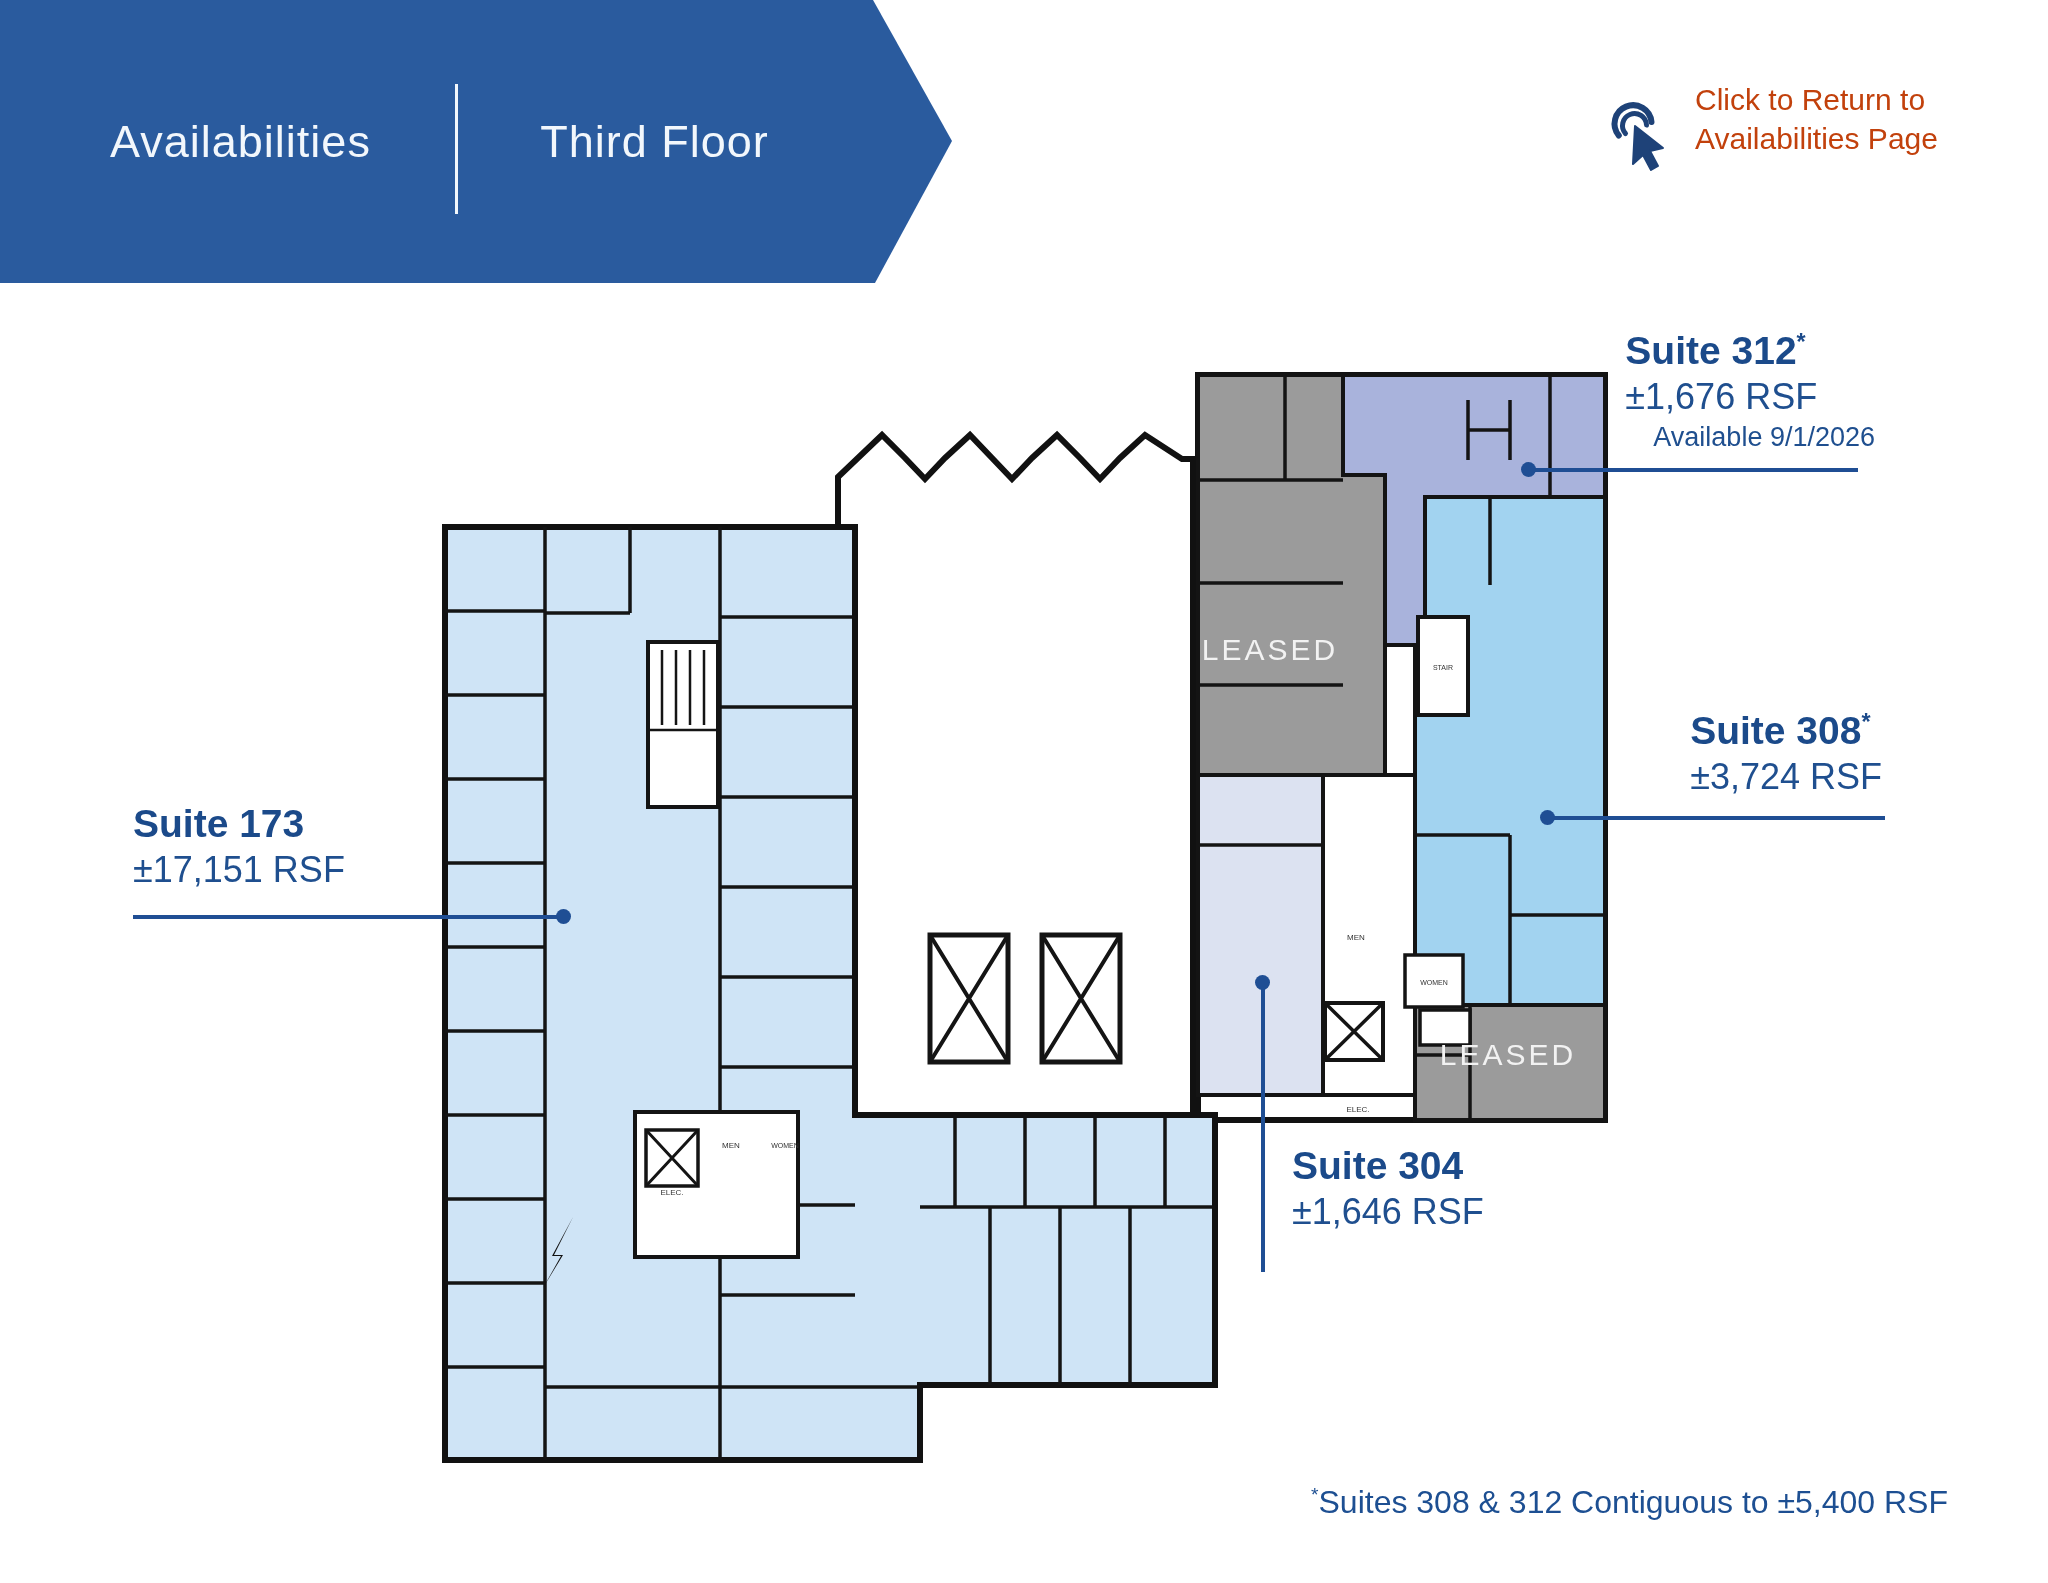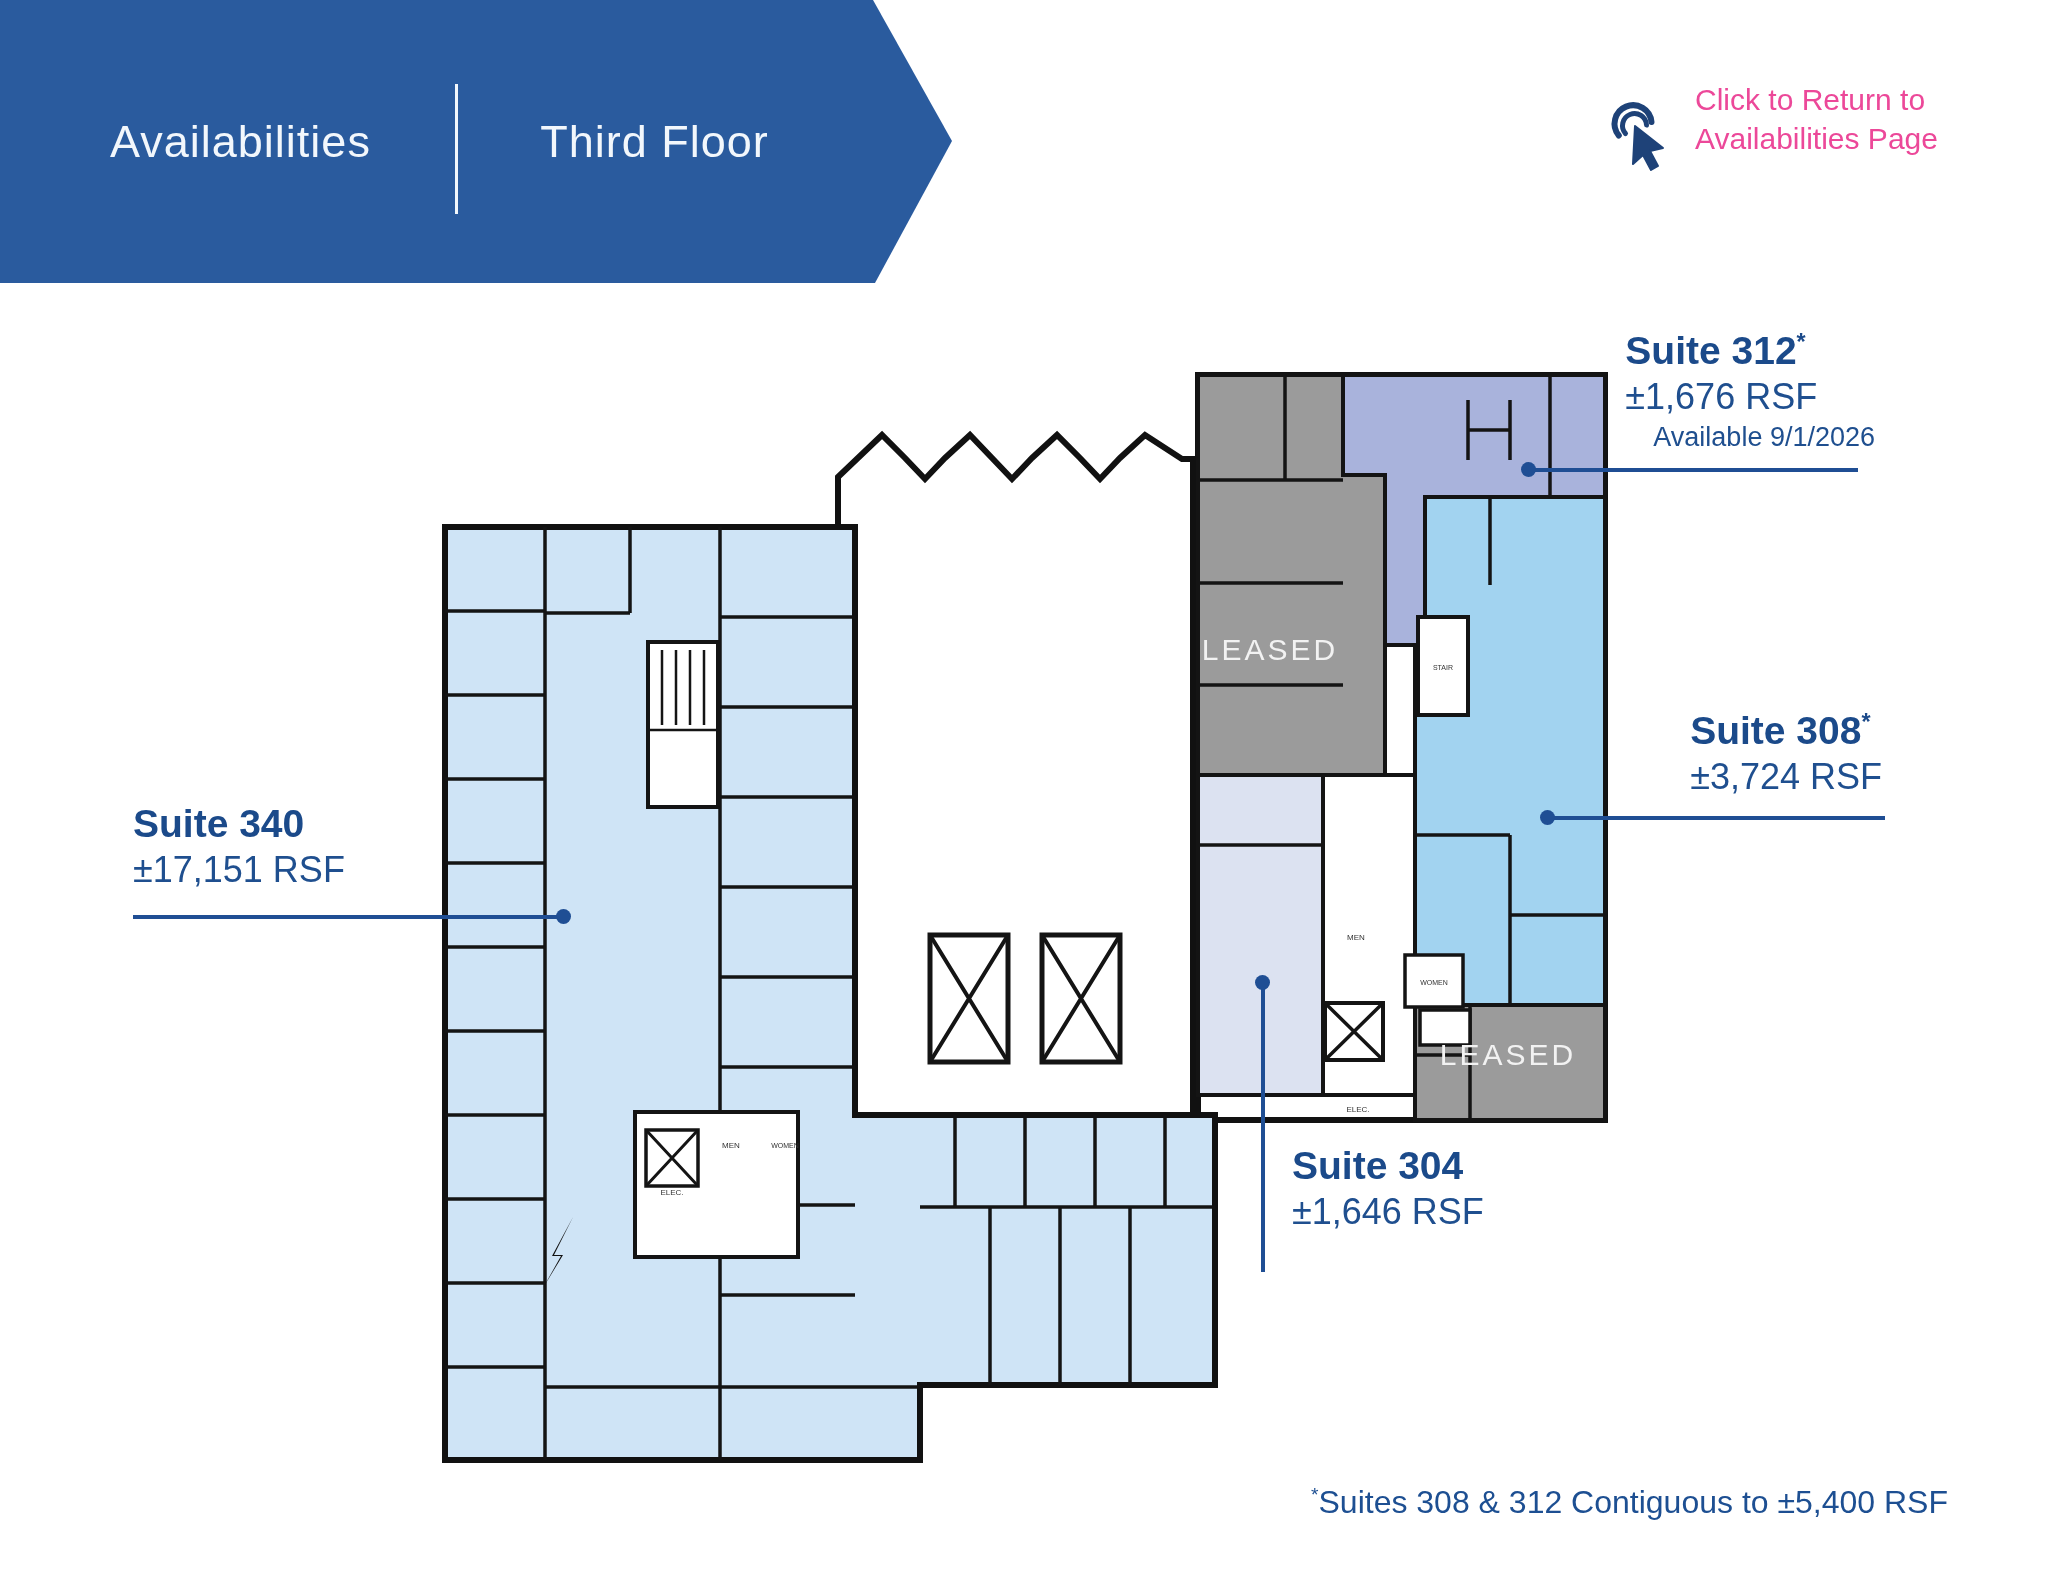--- a/index.html
+++ b/index.html
@@ -10,21 +10,21 @@
   
   .banner-svg{position:absolute;left:0;top:0;}
   .banner-text{
     position:absolute;top:0;height:283px;display:flex;align-items:center;justify-content:center;
     color:#f2f7fc;font-size:45px;font-weight:300;letter-spacing:1px;
   }
   .banner-divider{position:absolute;left:455px;top:84px;width:3px;height:130px;background:#f2f7fc;}
   
   .return-link{position:absolute;left:1605px;top:80px;width:420px;cursor:pointer;}
   .return-icon{position:absolute;left:0;top:18px;}
-  .return-text{position:absolute;left:90px;top:0;font-size:30px;line-height:39px;color:#ec4899;}
+  .return-text{position:absolute;left:90px;top:0;font-size:30px;line-height:39px;color:#c2410c;}
   
   .suite-label{position:absolute;color:#1b4a8a;}
   .suite-name{font-size:39px;font-weight:bold;line-height:48px;white-space:nowrap;}
   .suite-size{font-size:36px;font-weight:normal;color:#1f4f8f;line-height:44px;white-space:nowrap;}
   .suite-avail{font-size:27px;color:#1f4f8f;line-height:36px;white-space:nowrap;margin-left:28px;}
   .align-right{text-align:left;}
   sup.ast{font-size:60%;vertical-align:super;}
   
   .leader{position:absolute;background:#1f4e94;}
   .leader-dot{position:absolute;width:15px;height:15px;border-radius:50%;background:#1f4e94;}
@@ -152,21 +152,21 @@
   <div class="suite-size">±1,676 RSF</div>
   <div class="suite-avail">Available 9/1/2026</div>
 </div>
 
 <div class="suite-label align-right" style="right:166px;top:698px;">
   <div class="suite-name"><span>Suite 308</span><sup class="ast">*</sup></div>
   <div class="suite-size">±3,724 RSF</div>
 </div>
 
 <div class="suite-label" style="left:133px;top:800px;">
-  <div class="suite-name">Suite 340</div>
+  <div class="suite-name">Suite 173</div>
   <div class="suite-size">±17,151 RSF</div>
 </div>
 
 <div class="suite-label" style="left:1292px;top:1142px;">
   <div class="suite-name">Suite 304</div>
   <div class="suite-size">±1,646 RSF</div>
 </div>
 
 <div class="footnote"><sup class="ast">*</sup><span>Suites 308 &amp; 312 Contiguous to ±5,400 RSF</span></div>
 

